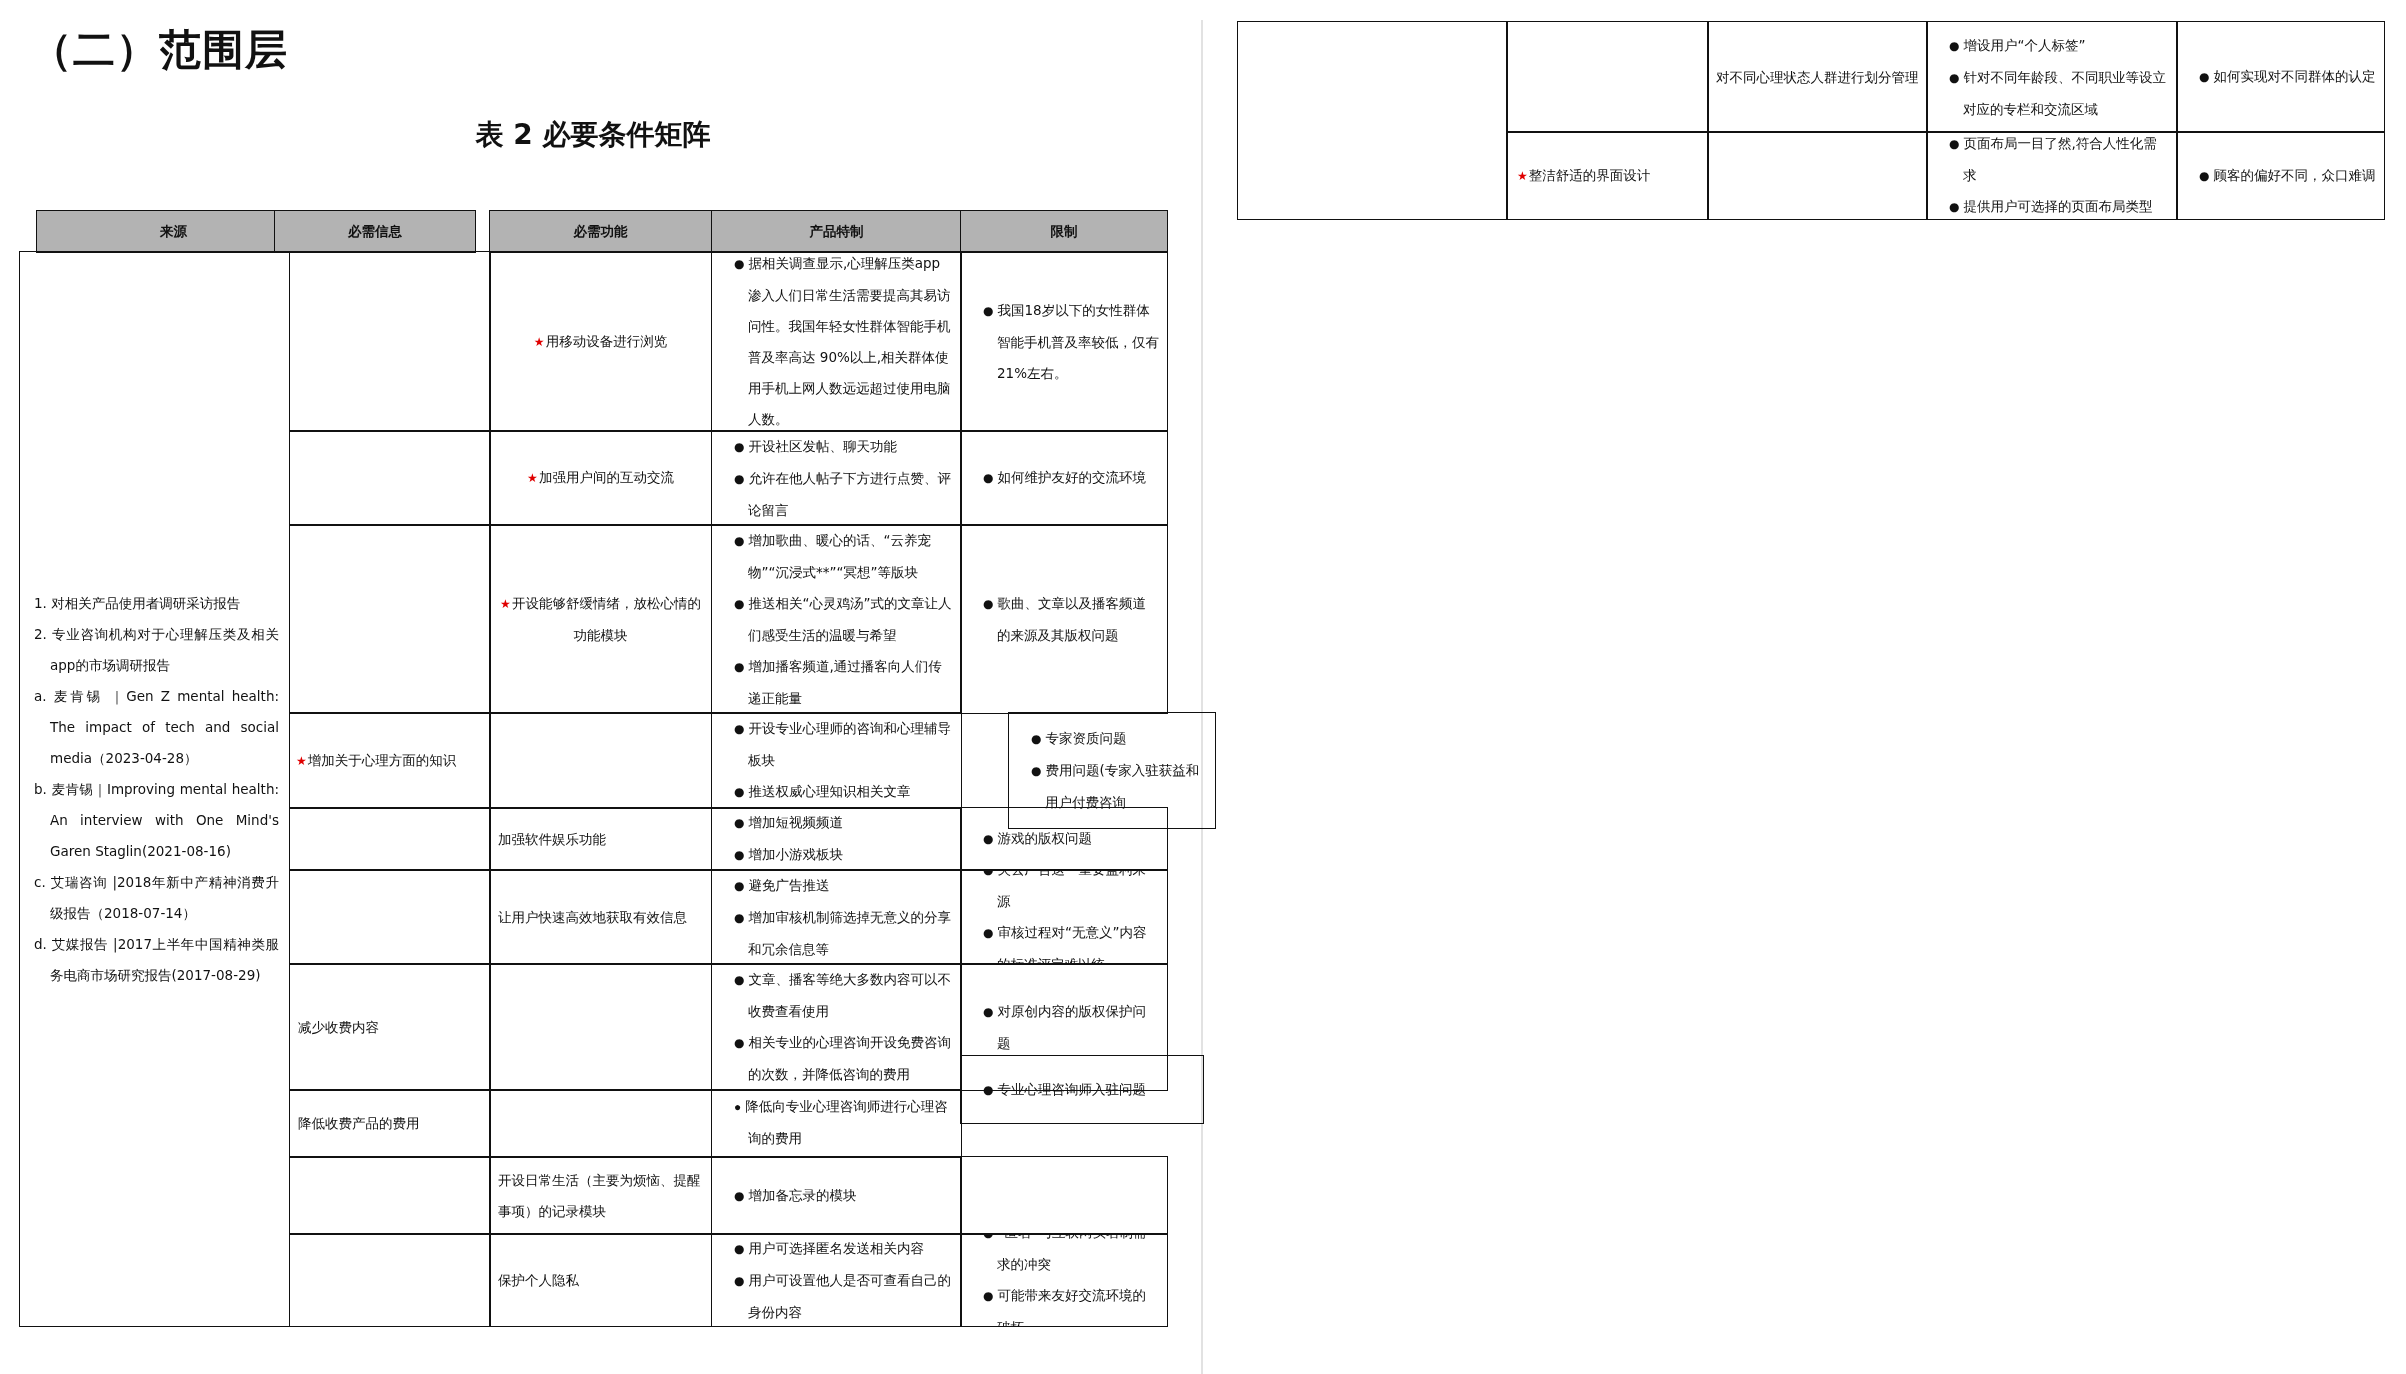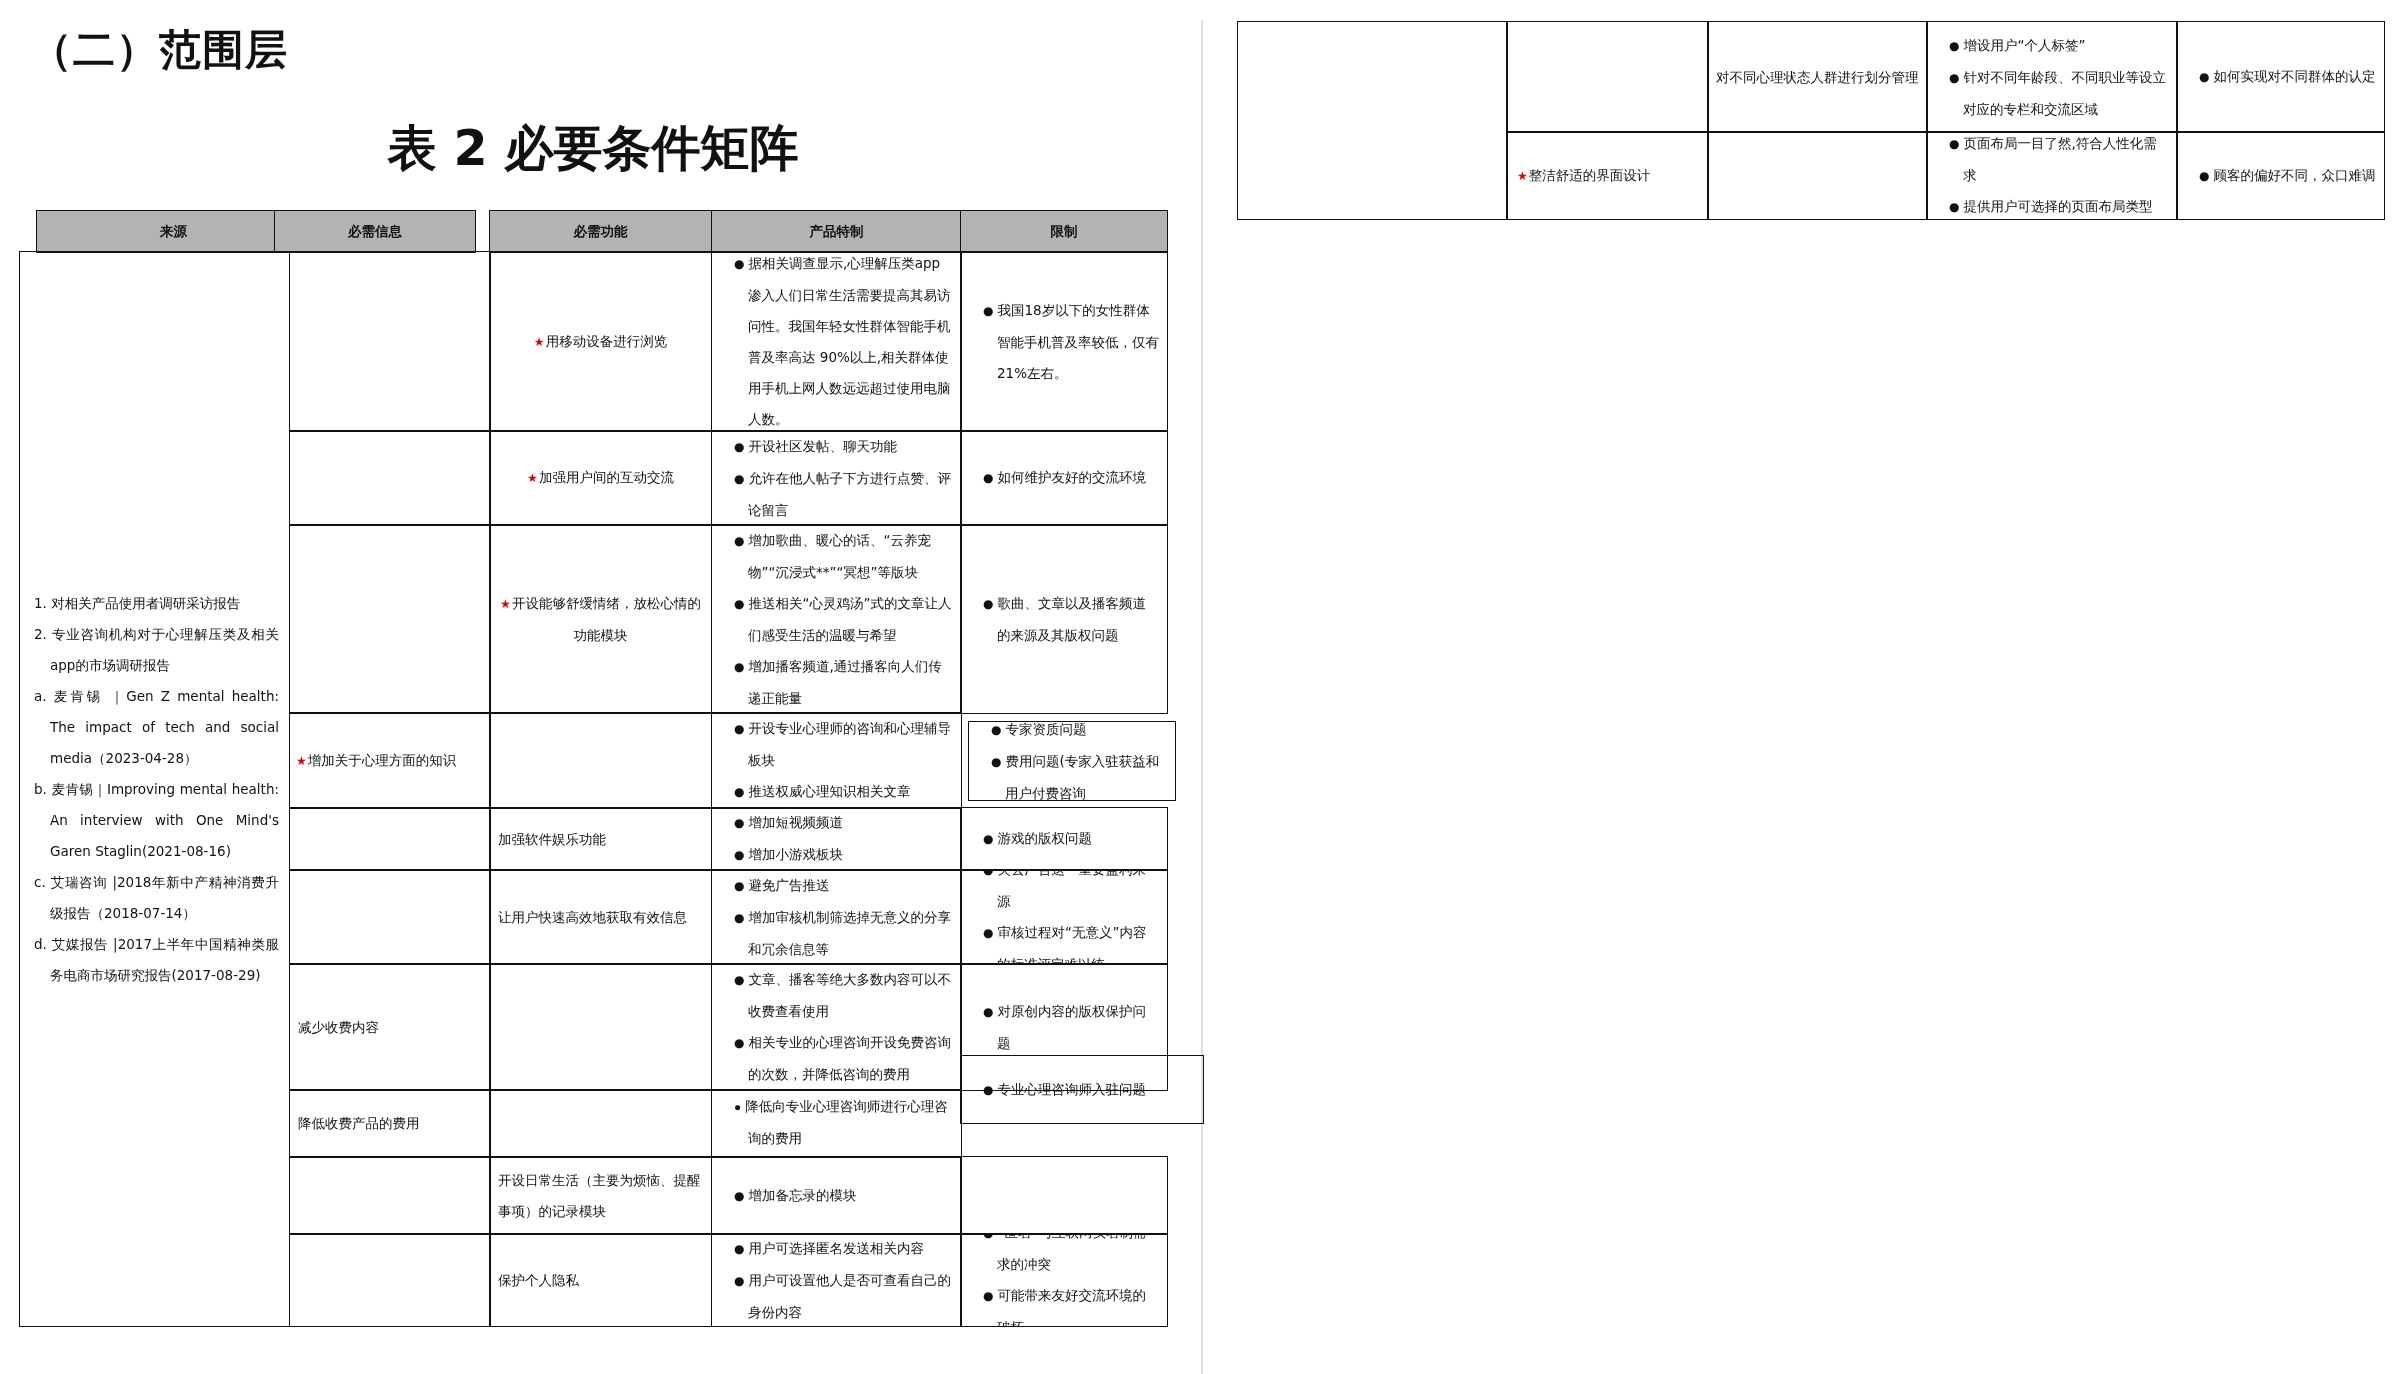--- a/index.html
+++ b/index.html
@@ -1,20 +1,20 @@
 <!DOCTYPE html>
 <html><head>
 <meta charset="utf-8">
 <style>
   html, body { margin: 0; padding: 0; background: #ffffff; }
   body { width: 2406px; height: 1374px; position: relative; overflow: hidden;
          font-family: "DejaVu Sans", "Liberation Sans", sans-serif; color: #111; }
   .page-divider { position: absolute; left: 1201px; top: 20px; width: 2px; height: 1354px; background: #e2e2e2; }
   .section-heading { position: absolute; left: 30px; top: 22px; font-size: 42px; font-weight: bold; letter-spacing: 1px; white-space: nowrap; }
-  .table-title { position: absolute; left: 19px; width: 1148px; top: 116px; text-align: center; font-size: 49px; font-weight: bold; white-space: nowrap; }
+  .table-title { position: absolute; left: 19px; width: 1148px; top: 116px; text-align: center; font-size: 28px; font-weight: bold; white-space: nowrap; }
   .grid { position: absolute; }
   .cell { position: absolute; box-sizing: border-box; border: 1.5px solid #111; margin: 0;
           display: flex; flex-direction: column; justify-content: center;
           font-size: 13.5px; line-height: 31px; padding: 0 8px; overflow: hidden; }
   .cell.head { background: #b3b3b3; font-weight: bold; text-align: center; align-items: center; line-height: 1.2; }
   .cell.center-text { text-align: center; }
   .bullets { list-style: none; margin: 0; padding: 0; }
   .bullets li { position: relative; padding-left: 28px; text-indent: -14px; }
   .bullets li::before { content: "\25CF"; position: relative; left: 0; margin-right: 4px; font-size: 12px; }
   .star { color: #e00000; font-size: 12px; margin-right: 1px; }
@@ -99,21 +99,21 @@
   <div class="cell" style="left:289px;top:712px;width:202px;height:97px;padding-left:6px;">
     <span><span class="star">★</span><span>增加关于心理方面的知识</span></span>
   </div>
   <div class="cell" style="left:489px;top:712px;width:223px;height:97px;"></div>
   <div class="cell" style="left:711px;top:712px;width:251px;height:97px;">
     <ul class="bullets">
       <li>开设专业心理师的咨询和心理辅导板块</li>
       <li>推送权威心理知识相关文章</li>
     </ul>
   </div>
-  <div class="cell" style="left:968px;top:712px;width:208px;height:80px;margin-top:9px;">
+  <div class="cell" style="left:1008px;top:712px;width:208px;height:117px;">
     <ul class="bullets">
       <li>专家资质问题</li>
       <li>费用问题(专家入驻获益和用户付费咨询</li>
     </ul>
   </div>
 
   <div class="cell" style="left:289px;top:807px;width:202px;height:64px;"></div>
   <div class="cell" style="left:489px;top:807px;width:223px;height:64px;">加强软件娱乐功能</div>
   <div class="cell" style="left:711px;top:807px;width:251px;height:64px;">
     <ul class="bullets">

